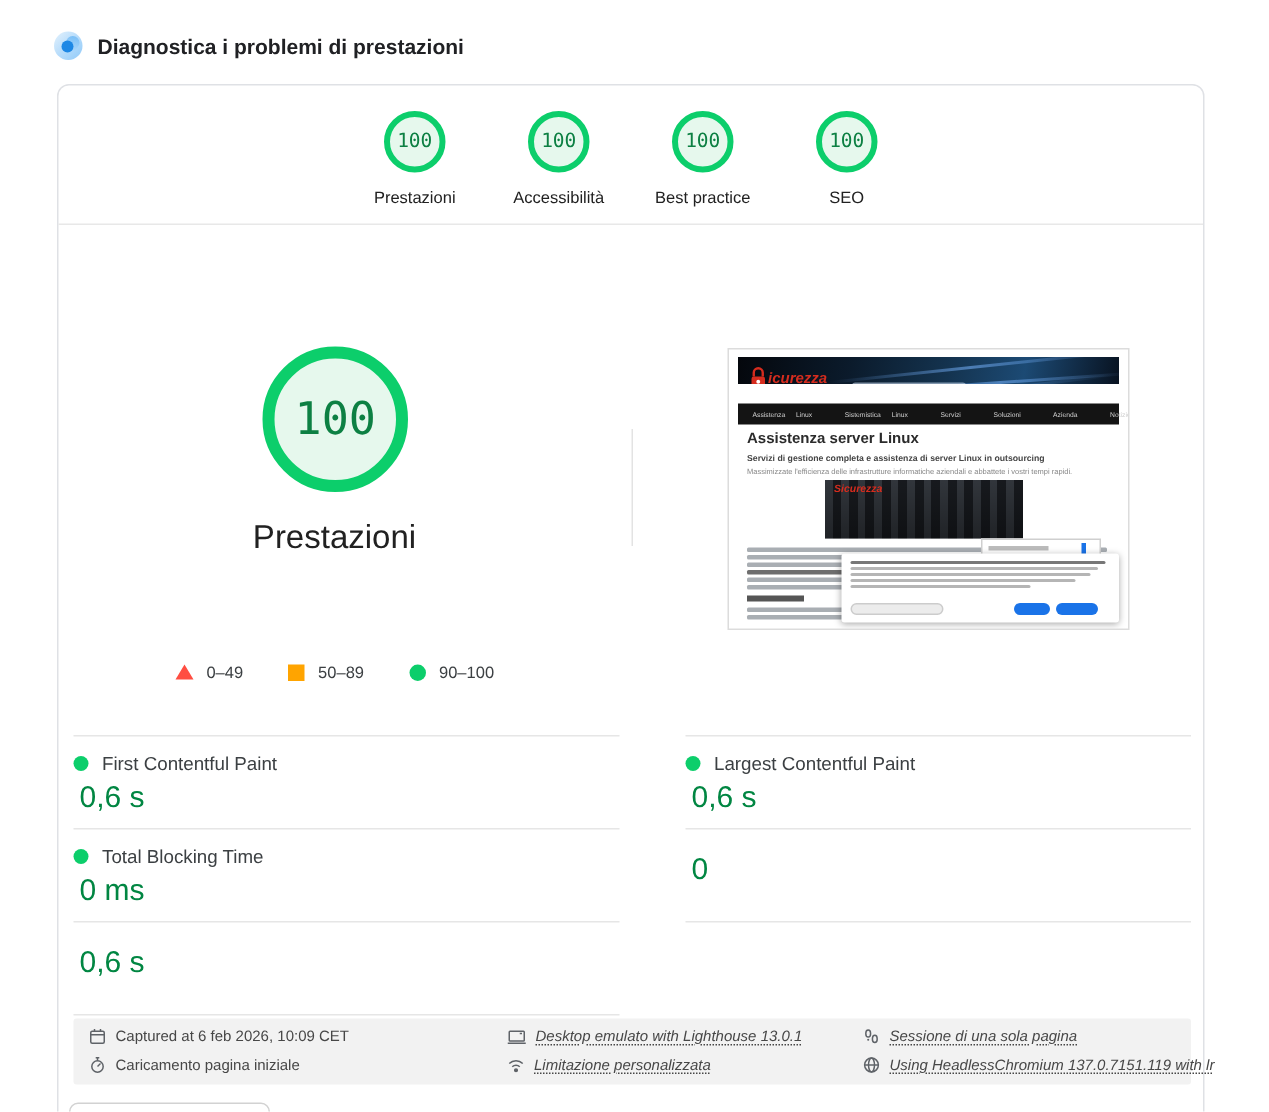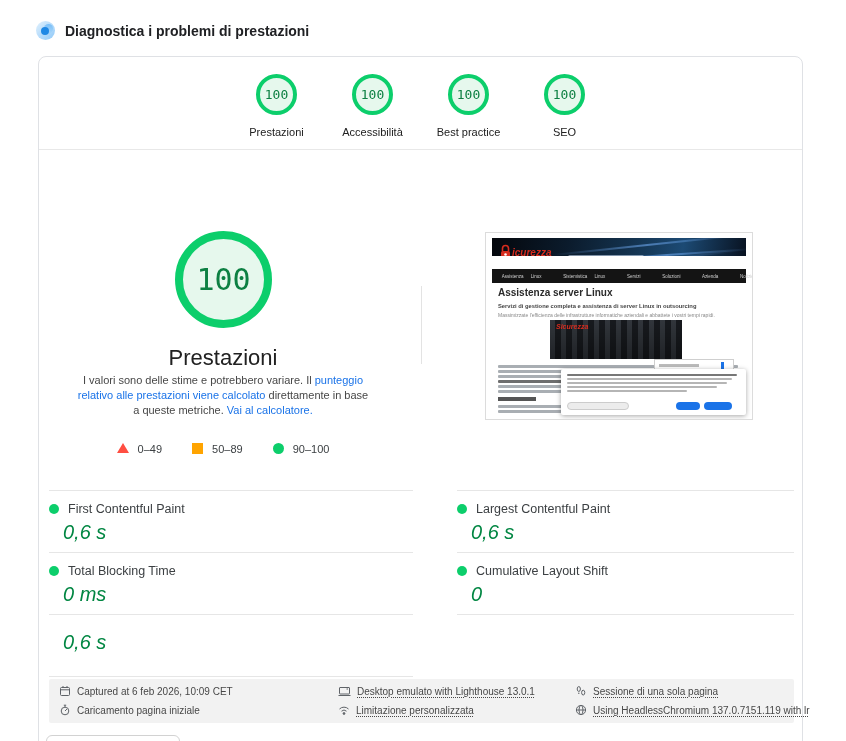--- a/index.html
+++ b/index.html
@@ -95,29 +95,29 @@
   .metrics-hd { position:absolute; left:10px; right:10px; top:414px; height:18px; }
   .metrics-title { font-size:11.5px; font-weight:600; color:#525252; letter-spacing:.3px; }
   .metrics-expand { position:absolute; right:0; top:1px; font-size:12px; color:#5f6368; cursor:pointer; }
   .mcol-left  { position:absolute; left:10px;  top:433px; width:364px; }
   .mcol-right { position:absolute; left:418px; top:433px; width:337px; }
   .metric { height:62px; border-top:1px solid #e6e6e6; padding-top:11px; }
   .m-end { border-top:1px solid #e6e6e6; height:0; }
   .metric-top { display:flex; align-items:center; gap:9px; }
   .dot { width:10px; height:10px; border-radius:50%; background:#0cce6b; flex:none; }
   .metric-name { font-size:12.5px; color:#3c4043; }
-  .metric-value { margin-left:14px; margin-top:5px; font-size:20px; color:#018642;font-style:italic; }
+  .metric-value { margin-left:4px; margin-top:5px; font-size:20px; color:#018642; }
 
   
   .meta { position:absolute; left:10px; top:622px; width:745px; height:44px; background:#f2f2f2;
           border-radius:2px; font-size:10px; color:#474747; }
   .meta-item { position:absolute; display:flex; align-items:center; gap:6px; white-space:nowrap; }
   .meta-item svg { flex:none; }
   .u-dotted { text-decoration:underline; text-decoration-style:dotted; text-underline-offset:2px;
-              cursor:help; }
+              cursor:help;font-style:italic; }
   .mi-c1 { left:10px; }  .mi-c2 { left:289px; } .mi-c3 { left:526px; }
   .mi-r1 { top:6px; }    .mi-r2 { top:25px; }
 
   .partial-box { position:absolute; left:7px; top:678px; width:134px; height:22px;
                  border:1px solid #d2d2d2; border-radius:6px; background:#fff; cursor:pointer; }
 </style>
 </head>
 <body>
 
 <div class="page">
@@ -156,21 +156,20 @@
         <div class="mini-label">SEO</div>
       </div>
     </div>
 
     <div class="div-top"></div>
 
     <div class="big-circle">
       <span class="big-score">100</span>
     </div>
     <div class="perf-title">Prestazioni</div>
-    <p class="perf-desc"><span>I valori sono delle stime e potrebbero variare. Il </span><a class="link">punteggio relativo alle prestazioni viene calcolato</a><span> direttamente in base a queste metriche. </span><a class="link">Vai al calcolatore.</a></p>
 
     <div class="legend">
       <span class="legend-item">
         <span class="tri"></span>
         <span>0–49</span>
       </span>
       <span class="legend-item">
         <span class="sq"></span>
         <span>50–89</span>
       </span>
@@ -252,24 +251,20 @@
 
     <div class="mcol-right">
       <div class="metric">
         <div class="metric-top">
           <span class="dot"></span>
           <span class="metric-name">Largest Contentful Paint</span>
         </div>
         <div class="metric-value">0,6 s</div>
       </div>
       <div class="metric">
-        <div class="metric-top">
-          <span class="dot"></span>
-          <span class="metric-name">Cumulative Layout Shift</span>
-        </div>
         <div class="metric-value">0</div>
       </div>
       <div class="m-end"></div>
     </div>
 
     <div class="meta">
       <div class="meta-item mi-c1 mi-r1">
         <svg width="12" height="12" viewBox="0 0 12 12" fill="none" stroke="#5f6368" stroke-width="1">
           <rect x="1.5" y="2.5" width="9" height="8" rx="1"></rect>
             <line x1="1.5" y1="4.8" x2="10.5" y2="4.8"></line>

